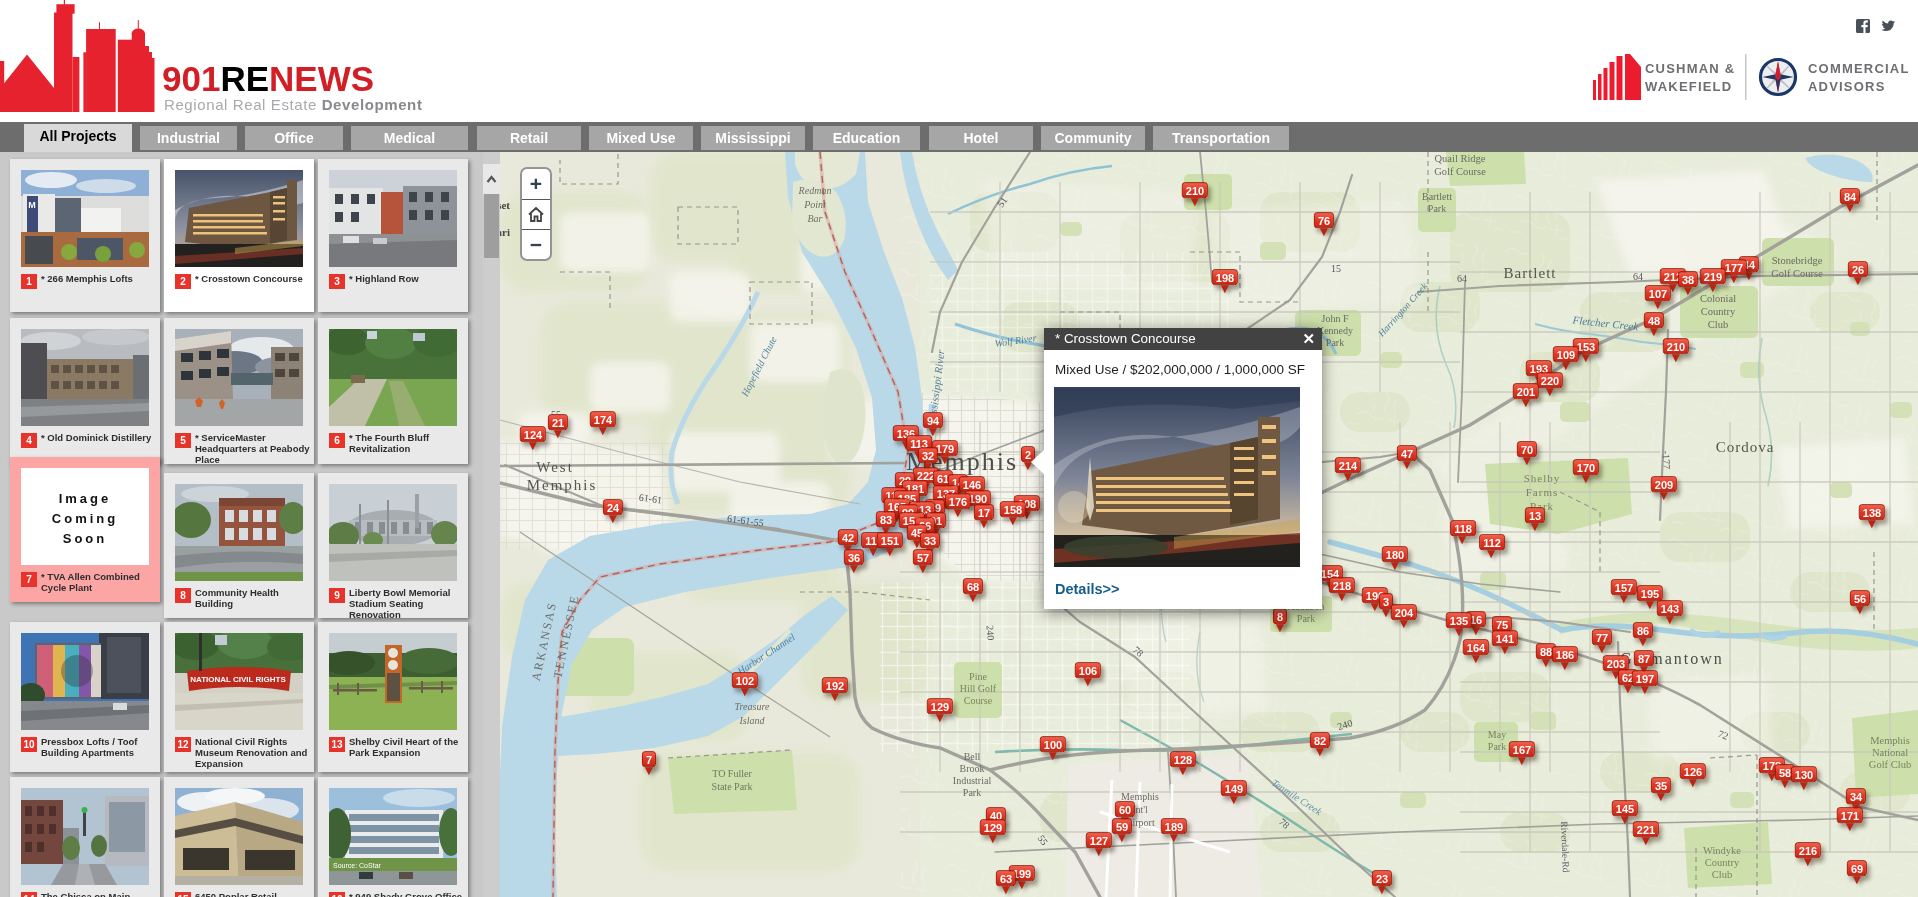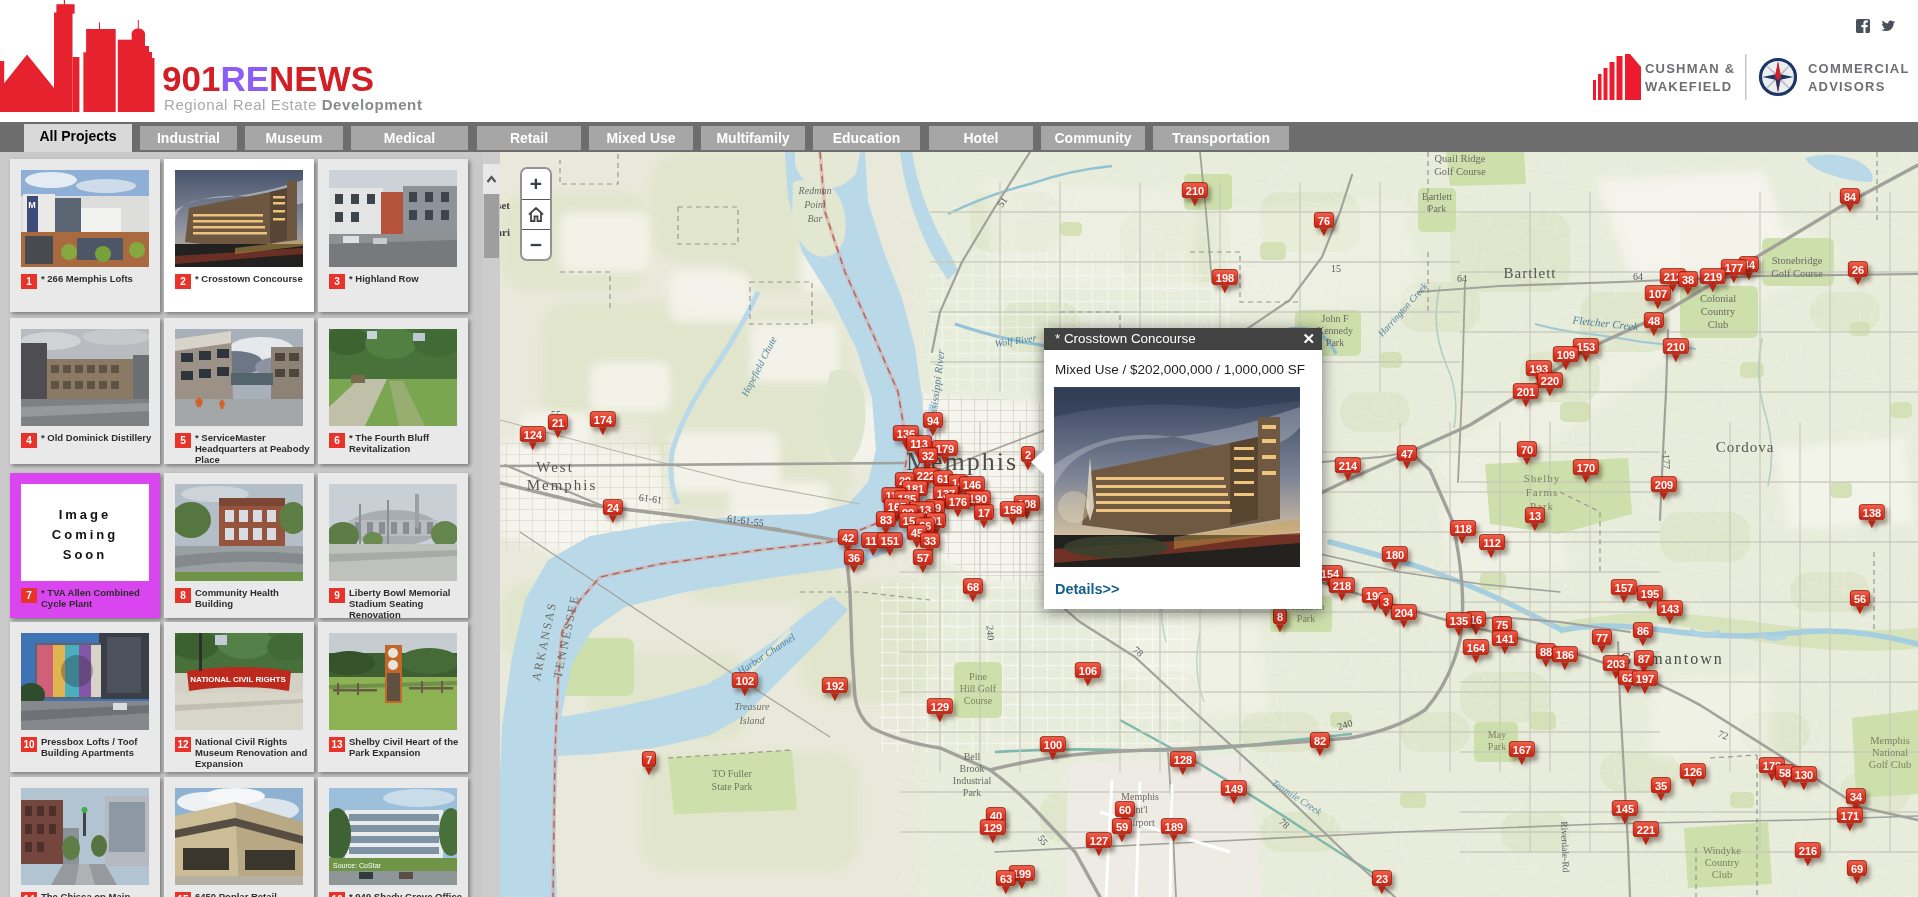--- a/index.html
+++ b/index.html
@@ -1,20 +1,20 @@
 <!DOCTYPE html>
 <html><head><meta charset="utf-8">
 <style>
 *{margin:0;padding:0;box-sizing:border-box}
 html,body{width:1918px;height:897px;overflow:hidden;background:#fff;font-family:"Liberation Sans",sans-serif}
 #page{position:relative;width:1918px;height:897px}
 
 #hdr{position:absolute;left:0;top:0;width:1918px;height:122px;background:#fff}
 #t901{position:absolute;left:162px;top:59px;font-size:35px;letter-spacing:-.5px;font-weight:bold;letter-spacing:0px;color:#d21f26}
-#t901 .gy{color:#8b5cf6}
+#t901 .gy{color:#000000}
 #tsub{position:absolute;left:164px;top:96px;font-size:15px;color:#a7a9ac;letter-spacing:.6px}
 #tsub b{color:#88898c}
 
 #nav{position:absolute;left:0;top:122px;width:1918px;height:30px;background:#6d6d6d}
 .tab{position:absolute;top:4px;height:24px;background:#a6a6a6;color:#fff;font-weight:bold;font-size:14px;text-align:center;line-height:24px}
 .tab.act{top:2px;height:28px;background:#d9d9d9;color:#000}
 
 #side{position:absolute;left:0;top:152px;width:483px;height:745px;background:#c9c9c9;overflow:hidden}
 .card{position:absolute;width:150px;box-shadow:2px 2px 4px rgba(0,0,0,.4)}
 .cimg{position:absolute;left:11px;top:11px}
@@ -106,25 +106,25 @@
         <rect width="14" height="14" y="1" rx="1.5" fill="#485059"></rect>
         <path d="M9.5 15 L9.5 9.2 L11.5 9.2 L11.8 6.9 L9.5 6.9 L9.5 5.4 Q9.5 4.4 10.6 4.4 L11.9 4.4 L11.9 2.4 Q11.2 2.3 10.2 2.3 Q7.4 2.3 7.4 5.1 L7.4 6.9 L5.4 6.9 L5.4 9.2 L7.4 9.2 L7.4 15 Z" fill="#fff"></path>
 <path d="M39 3.6 q-.7.4-1.5.6 q.9-.6 1.2-1.5 q-.9.5-1.8.7 q-.8-.9-2-.9 q-2.3 0-2.8 2.2 q0 .5.1.8 q-3.4-.2-5.6-2.9 q-.9 1.6.4 3.7 l-1.2-.4 q0 1.9 2.2 2.7 l-1.2.1 q.6 1.7 2.5 1.9 q-1.5 1.2-4 1.2 q2 1.3 4.4 1.3 q5.5 0 7.5-5.2 q.5-1.4.5-2.7 q.8-.6 1.3-1.6" fill="#485059"></path>
       </svg>
       <div id="t901">901<span class="gy">RE</span>NEWS</div>
       <div id="tsub">Regional Real Estate <b>Development</b></div>
     </div>
 <div id="nav">
       <div class="tab act" style="left:24px;width:108px">All Projects</div>
       <div class="tab" style="left:140px;width:97px">Industrial</div>
-      <div class="tab" style="left:245px;width:98px">Museum</div>
+      <div class="tab" style="left:245px;width:98px">Office</div>
       <div class="tab" style="left:351px;width:117px">Medical</div>
       <div class="tab" style="left:477px;width:104px">Retail</div>
       <div class="tab" style="left:589px;width:104px">Mixed Use</div>
-      <div class="tab" style="left:701px;width:104px">Multifamily</div>
+      <div class="tab" style="left:701px;width:104px">Mississippi</div>
       <div class="tab" style="left:813px;width:107px">Education</div>
       <div class="tab" style="left:929px;width:104px">Hotel</div>
       <div class="tab" style="left:1041px;width:104px">Community</div>
       <div class="tab" style="left:1153px;width:136px">Transportation</div>
     </div>
 <div id="side">
       <div class="card" style="left:10px;top:7px;height:153px;background:#e9e9e9">
         <svg class="cimg" width="128" height="97" viewBox="0 0 128 97">
           <rect width="128" height="97" fill="#e7e5e0"></rect>
           <rect width="128" height="34" fill="#8fb0d6"></rect>
@@ -286,21 +286,21 @@
           <rect y="50" width="128" height="47" fill="#7ba651"></rect>
           <path d="M30 50 L58 50 L36 97 L0 97 L0 78Z" fill="#c0bfa8"></path>
           <path d="M60 52 L74 52 L96 97 L70 97Z" fill="#a5b07e" opacity=".7"></path>
           <rect x="22" y="46" width="14" height="8" fill="#7a6a4e"></rect>
         </svg>
         <div class="crow">
           <span class="badge">6</span>
           <span class="cap">* The Fourth Bluff Revitalization</span>
         </div>
       </div>
-<div class="card" style="left:10px;top:321px;height:145px;background:#d946ef">
+<div class="card" style="left:10px;top:305px;height:145px;background:#fca5a5">
         <svg class="cimg" width="128" height="97" viewBox="0 0 128 97">
           <rect width="128" height="97" fill="#ffffff"></rect>
           <text x="64" y="35" text-anchor="middle" font-family="Liberation Sans" font-size="13" font-weight="bold" fill="#111" letter-spacing="3">Image</text>
           <text x="64" y="55" text-anchor="middle" font-family="Liberation Sans" font-size="13" font-weight="bold" fill="#111" letter-spacing="3">Coming</text>
           <text x="64" y="75" text-anchor="middle" font-family="Liberation Sans" font-size="13" font-weight="bold" fill="#111" letter-spacing="3">Soon</text>
         </svg>
         <div class="crow">
           <span class="badge">7</span>
           <span class="cap">* TVA Allen Combined Cycle Plant</span>
         </div>

